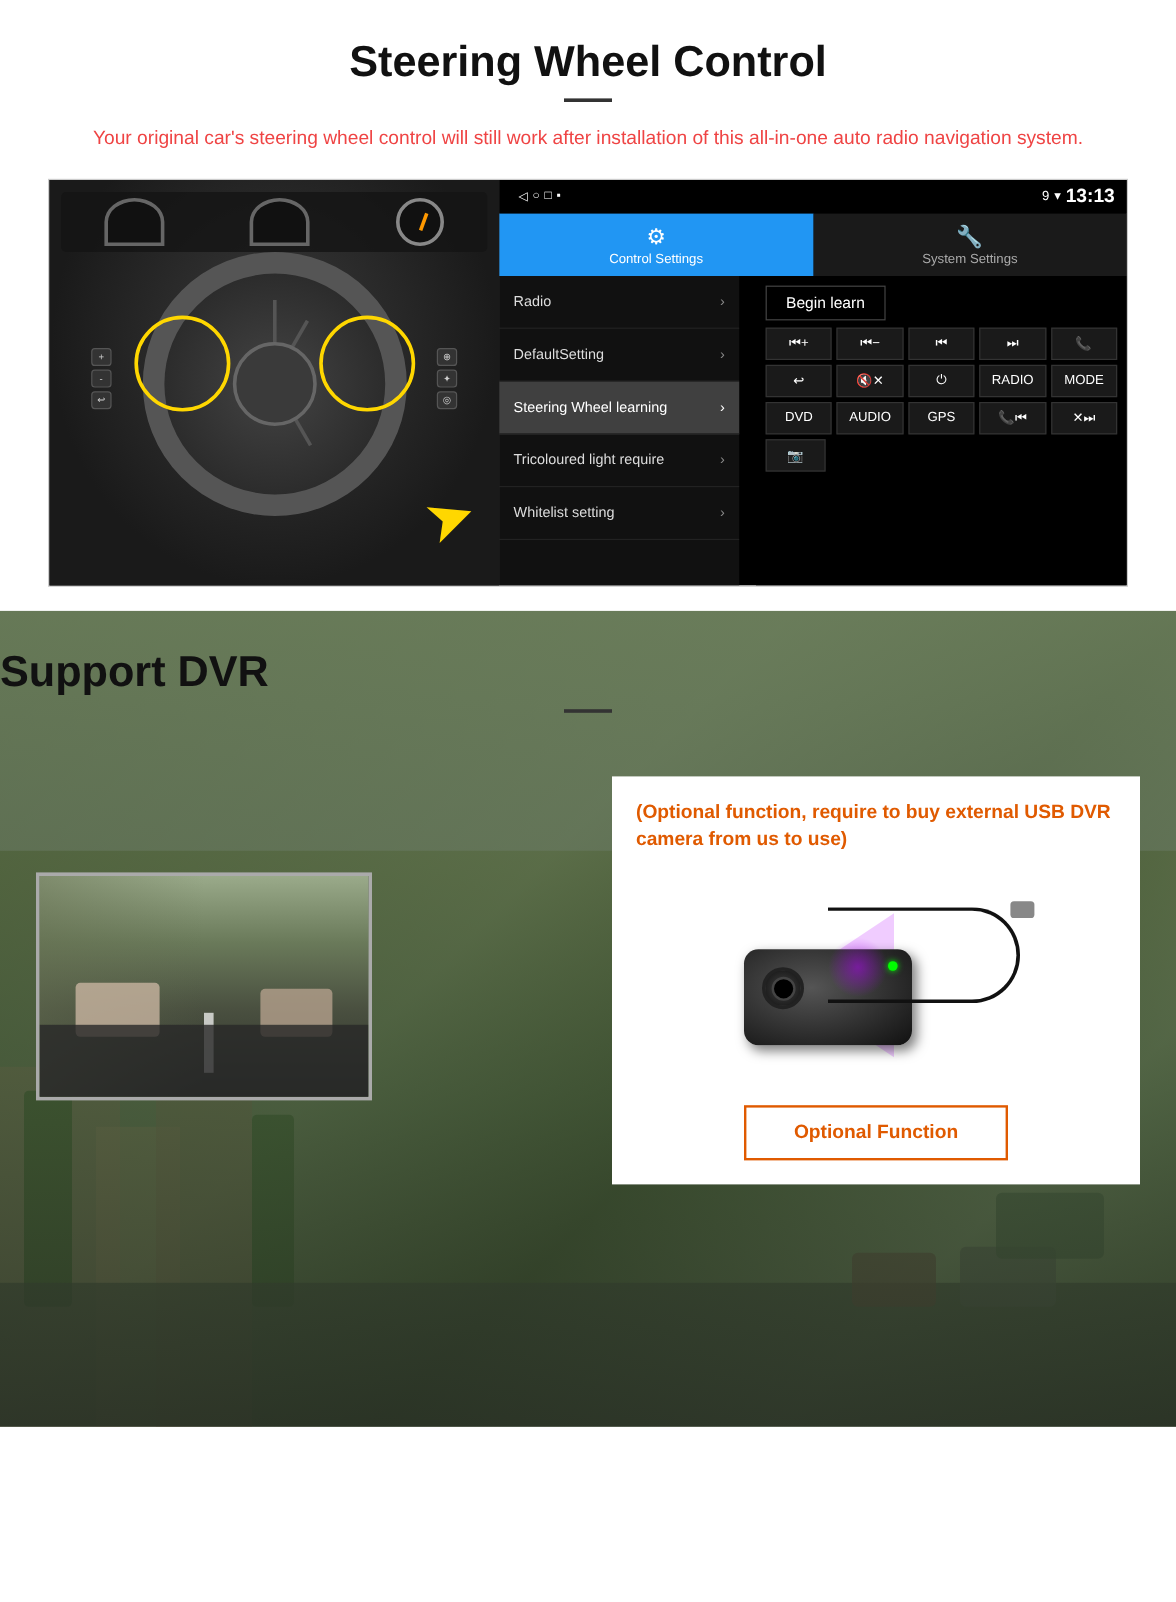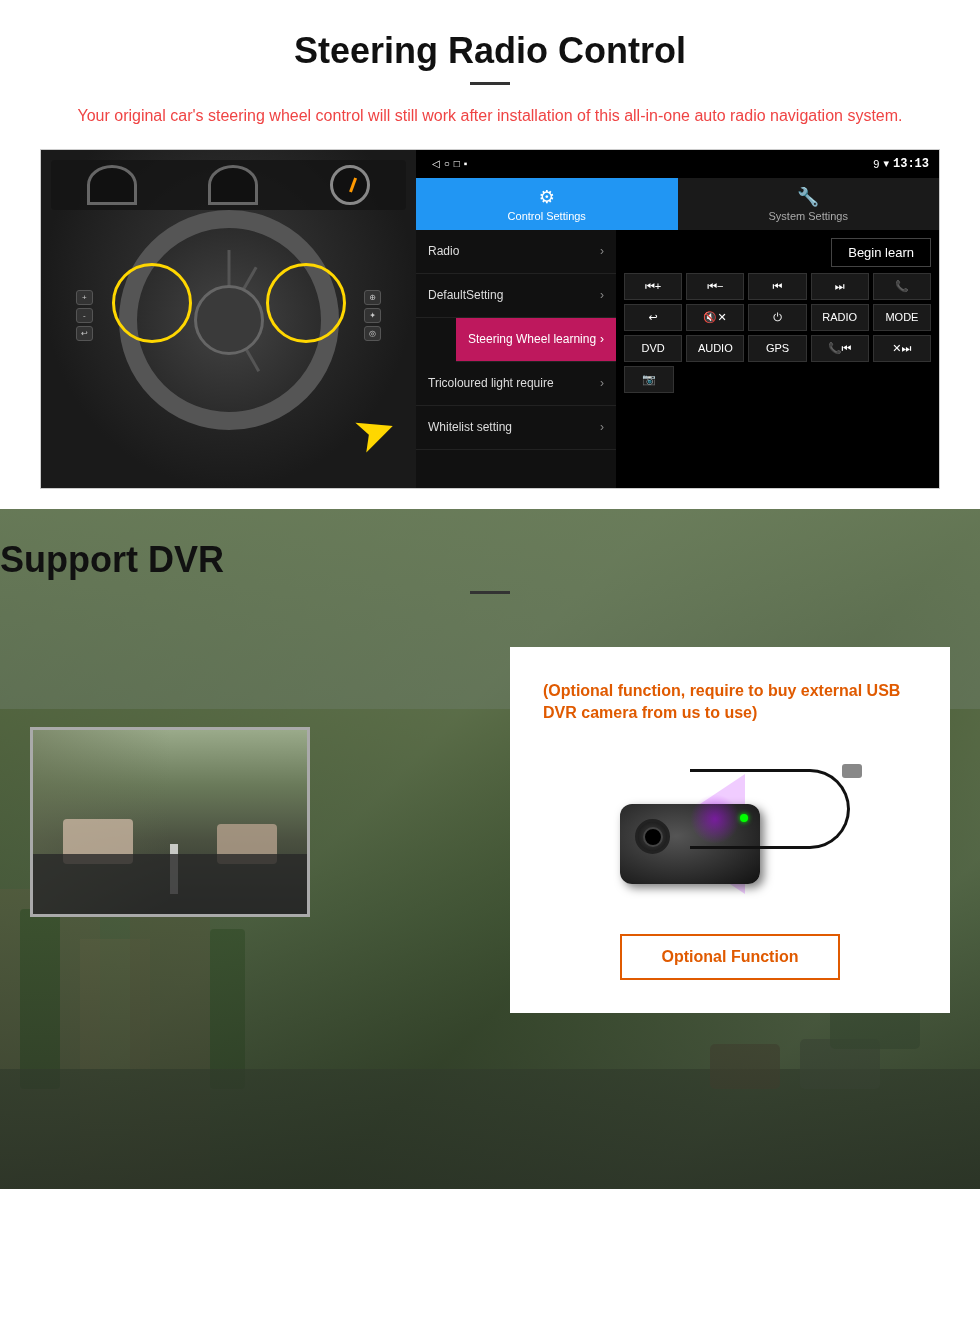--- a/index.html
+++ b/index.html
@@ -119,23 +119,22 @@
       display: flex;
       align-items: center;
       gap: 4px;
     }
     .status-icon {
       color: #fff;
       font-size: 11px;
     }
     .status-time {
       color: #fff;
-      font-size: 12px;
+      font-size: 16px;
       font-weight: bold;
-      font-family: Liberation Mono, monospace;
     }
     .tabs-row {
       display: flex;
       height: 52px;
     }
     .tab-general {
       flex: 1;
       background: #2196F3;
       display: flex;
       flex-direction: column;
@@ -153,52 +152,51 @@
       align-items: center;
       justify-content: center;
       color: #aaa;
       font-size: 11px;
       gap: 2px;
     }
     .tab-icon { font-size: 18px; }
     .content-area {
       display: flex;
       flex: 1;
+      gap: 14px;
     }
     .menu-list {
       width: 200px;
       background: #111;
       display: flex;
       flex-direction: column;
     }
     .menu-item {
       display: flex;
       align-items: center;
       justify-content: space-between;
       padding: 0 12px;
       height: 44px;
       border-bottom: 1px solid #222;
       color: #ddd;
       font-size: 12px;
     }
     .menu-item.active {
-      background: #be185d;
+      background: #404040;
       color: #fff;
-      margin-left: 40px;
     }
     .menu-item .arrow { color: #888; font-size: 12px; }
     .menu-item.active .arrow { color: #fff; }
     .control-panel {
       flex: 1;
       background: #000;
       padding: 8px;
     }
     .begin-learn-row {
       display: flex;
-      justify-content: flex-end;
       margin-bottom: 6px;
     }
     .begin-learn-btn {
       background: #000;
       border: 1px solid #444;
       color: #fff;
       padding: 6px 16px;
       font-size: 13px;
       cursor: pointer;
     }
@@ -296,21 +294,21 @@
       height: 50px;
       background: #fff;
       opacity: 0.7;
     }
     .dvr-right {
       width: 440px;
       flex-shrink: 0;
     }
     .dvr-info-box {
       background: #fff;
-      padding: 33px;
+      padding: 20px;
       margin-bottom: 10px;
     }
     .dvr-optional-title {
       color: #e05a00;
       font-size: 16px;
       font-weight: bold;
       margin-bottom: 10px;
       line-height: 1.4;
     }
     .dvr-description {
@@ -424,21 +422,21 @@
     }
     .tree {
       position: absolute;
       background: rgba(40,80,30,0.7);
     }
   </style>
 </head>
 <body>
 
 <div class="section-steering">
-  <h1>Steering Radio Control</h1>
+  <h1>Steering Wheel Control</h1>
   <div class="section-divider"></div>
   <p>Your original car's steering wheel control will still work after installation of this all-in-one auto radio navigation system.</p>
 
   <div class="steering-content">
 
     <div class="steering-image">
       <div class="steering-wheel-bg">
 
         <div style="position:absolute;top:10px;left:10px;right:10px;height:50px;background:rgba(20,20,20,0.8);border-radius:4px;display:flex;align-items:center;justify-content:space-around;">
           <div style="width:50px;height:40px;border-radius:50% 50% 0 0;border:3px solid #666;background:#111;"></div>

